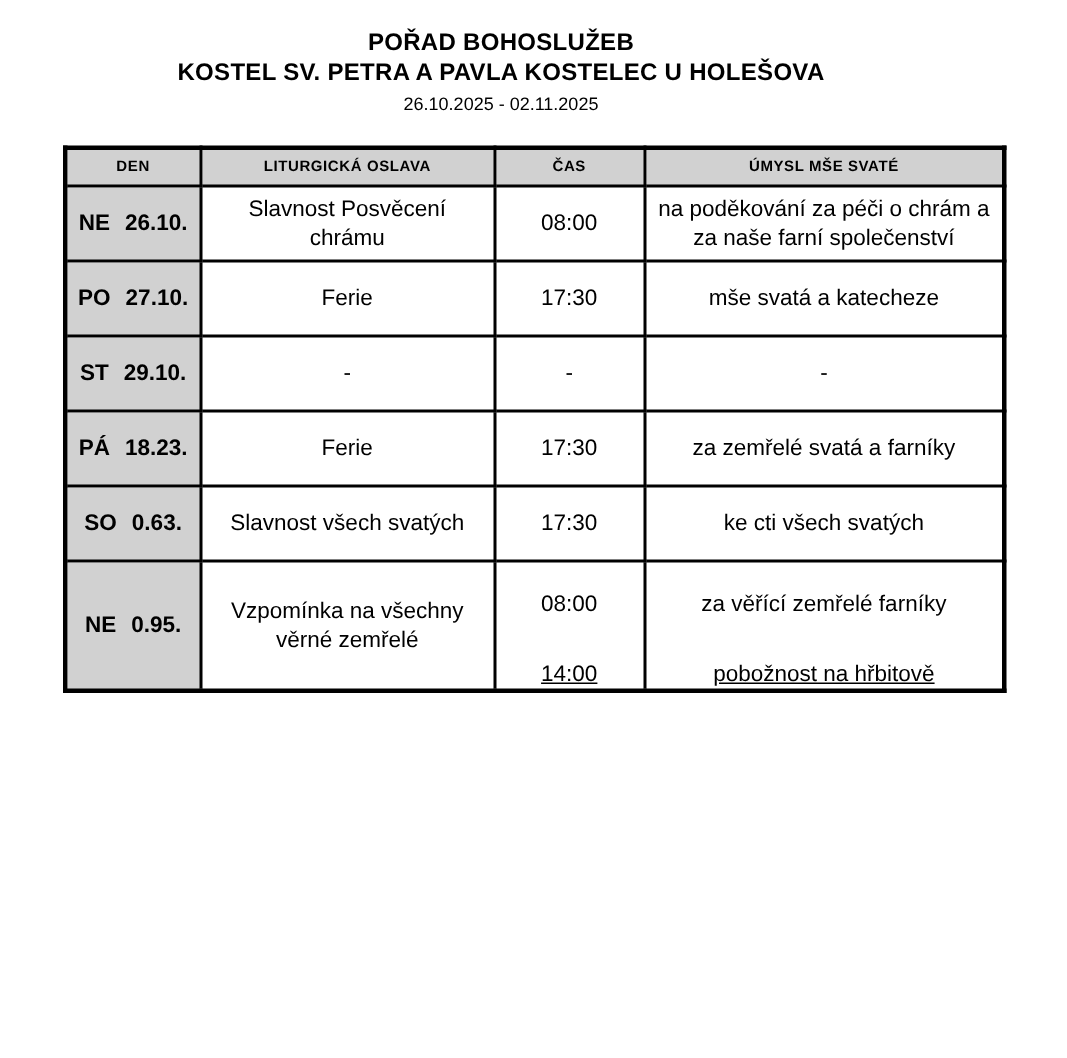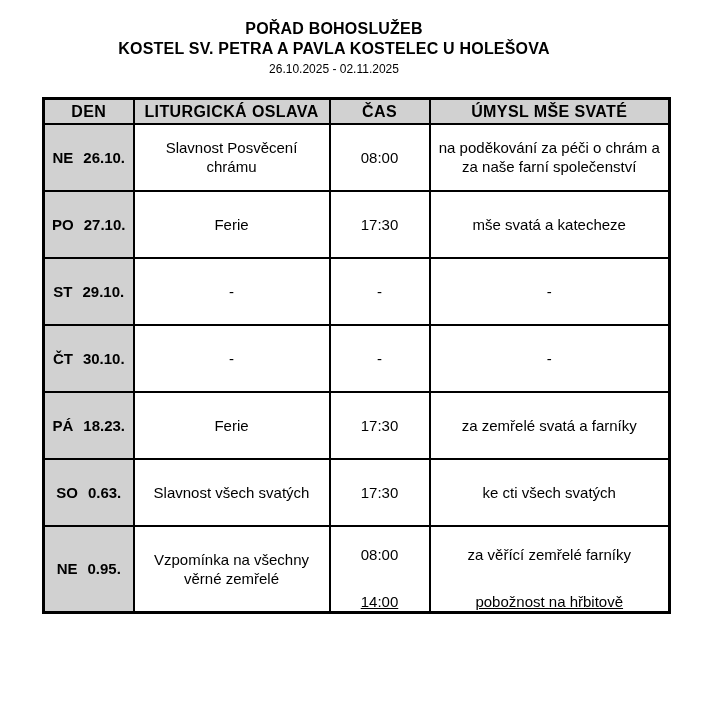--- a/index.html
+++ b/index.html
@@ -46,23 +46,23 @@
     vertical-align: middle;
     font-size: 15px;
     line-height: 19px;
     overflow: hidden;
   }
   thead tr { height: 25px; }
   thead th {
     background: var(--header-bg, #d1d1d1);
     font-weight: bold;
     letter-spacing: 0.4px;
-    font-size: 16px;
+    font-size: 10px;
   }
-  tbody tr { height: 67px; }
+  tbody tr { height: 50px; }
   tbody tr.tall { height: 85px; }
   td.day-cell {
     background: var(--header-bg, #d1d1d1);
     font-weight: bold;
     white-space: nowrap;
   }
   .day-abbrev { margin-right: 10px; }
   .line { white-space: nowrap; }
   td.multi { vertical-align: top; }
   td.multi > :first-child { margin-top: 18px; }
@@ -131,34 +131,20 @@
     <td class="time-cell">
           <div class="line">-</div>
         </td>
     <td class="intention-cell">
           <div>
             <div class="line">-</div>
           </div>
         </td>
   </tr>
       <tr>
-    <td class="day-cell"><span class="day-abbrev">ČT</span><span class="day-date">30.10.</span></td>
-    <td class="celebration-cell">
-          <div class="line">-</div>
-        </td>
-    <td class="time-cell">
-          <div class="line">-</div>
-        </td>
-    <td class="intention-cell">
-          <div>
-            <div class="line">-</div>
-          </div>
-        </td>
-  </tr>
-      <tr>
     <td class="day-cell"><span class="day-abbrev">PÁ</span><span class="day-date">18.23.</span></td>
     <td class="celebration-cell">
           <div class="line">Ferie</div>
         </td>
     <td class="time-cell">
           <div class="line">17:30</div>
         </td>
     <td class="intention-cell">
           <div>
             <div class="line">za zemřelé svatá a farníky</div>

